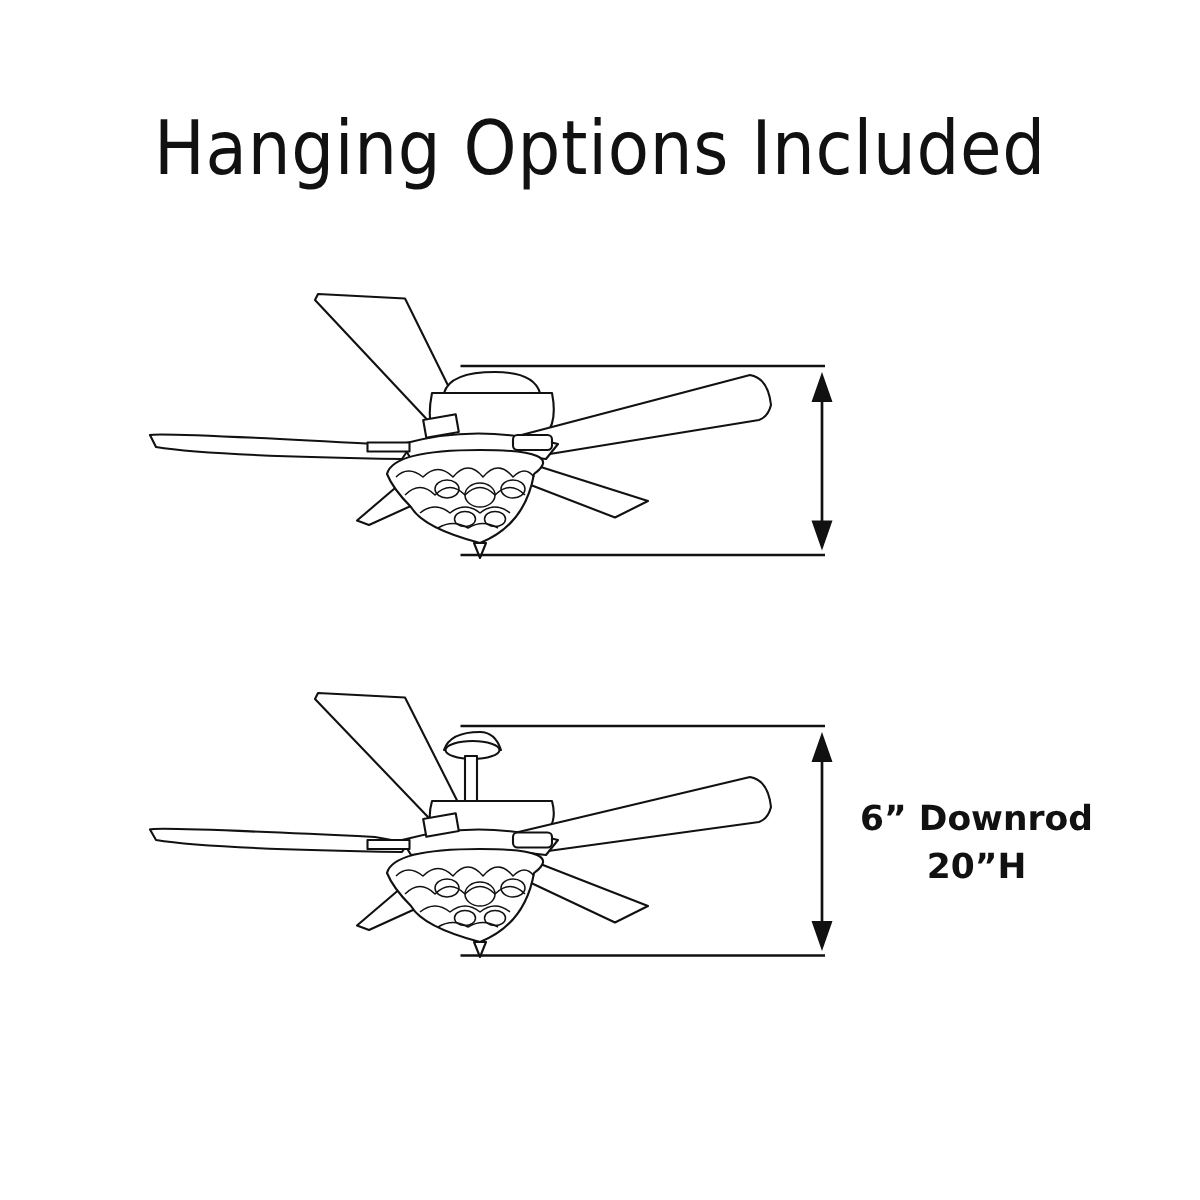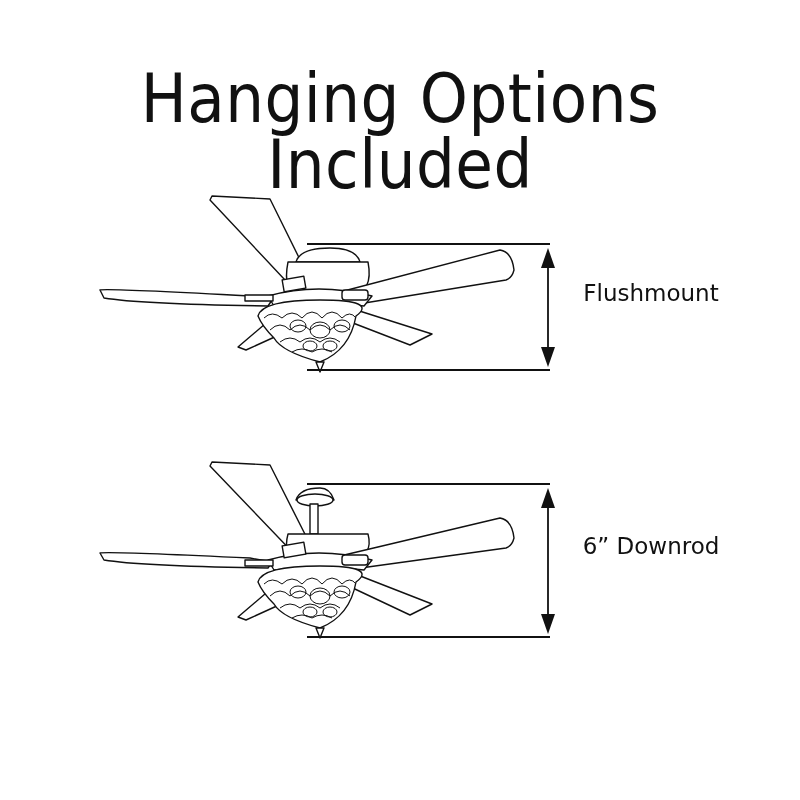--- a/index.html
+++ b/index.html
@@ -1,17 +1,17 @@
 <!DOCTYPE html>
 <html><head>
 <meta charset="utf-8">
 <style>
   html, body { margin:0; padding:0; background:#ffffff; }
   body { width:800px; height:800px; position:relative; overflow:hidden; font-family:"DejaVu Sans", sans-serif; color:#111; }
-  .title { position:absolute; left:0; top:66px; width:800px; text-align:center; font-size:68px; letter-spacing:0.5px; font-family:"DejaVu Sans Condensed","DejaVu Sans", sans-serif; font-stretch:condensed; line-height:66px; }
+  .title { position:absolute; left:0; top:66px; width:800px; text-align:center; font-size:50px; letter-spacing:0.5px; font-family:"DejaVu Sans Condensed","DejaVu Sans", sans-serif; font-stretch:condensed; line-height:66px; }
   .diagram { position:absolute; left:0; width:800px; }
   .label { position:absolute; width:200px; text-align:center; font-size:23px; line-height:32px; color:#111; }
   svg { position:absolute; left:0; top:0; }
 </style>
 </head>
 <body>
 
 <div class="title">Hanging Options Included</div>
 
 <div class="diagram" style="top:0;height:800px;">
@@ -56,25 +56,24 @@
 
     <g stroke="#111" stroke-width="1.8" fill="#111">
       <line x1="307" y1="244" x2="550" y2="244"></line>
       <line x1="307" y1="370" x2="550" y2="370"></line>
       <line x1="548" y1="256" x2="548" y2="358"></line>
       <polygon points="548,248 541,268 555,268" stroke="none"></polygon>
       <polygon points="548,367 541,347 555,347" stroke="none"></polygon>
     </g>
   </svg>
   <div class="label" style="left:551px; top:277px;">
-    <div>Flushmount</div>
   </div>
 </div>
 
-<div class="diagram" style="top:0;height:692px;">
+<div class="diagram" style="top:0;height:692px;font-weight:bold;">
   <svg width="800" height="800">
     <g fill="#fff" stroke="#111" stroke-width="1.4" stroke-linejoin="round">
       <path d="M238 617 L272 588 L290 600 L246 620 Z"></path>
       <path d="M212 462 L270 465 L316 556 L300 560 L210 466 Z"></path>
 
       <path d="M296 500 Q300 488 320 488 Q330 488 334 500 Z"></path>
       <ellipse cx="315" cy="500" rx="18" ry="6"></ellipse>
 
       <rect x="310" y="504" width="8" height="30"></rect>
       <path d="M288 534 L368 534 Q374 556 350 562 L300 562 Q282 556 288 534 Z"></path>
@@ -102,14 +101,15 @@
     <g stroke="#111" stroke-width="1.8" fill="#111">
       <line x1="307" y1="484" x2="550" y2="484"></line>
       <line x1="307" y1="637" x2="550" y2="637"></line>
       <line x1="548" y1="496" x2="548" y2="625"></line>
       <polygon points="548,488 541,508 555,508" stroke="none"></polygon>
       <polygon points="548,634 541,614 555,614" stroke="none"></polygon>
     </g>
   </svg>
   <div class="label" style="left:551px; top:530px;">
     <div>6” Downrod</div>
+    <div>20”H</div>
   </div>
 </div>
 
 </body></html>

